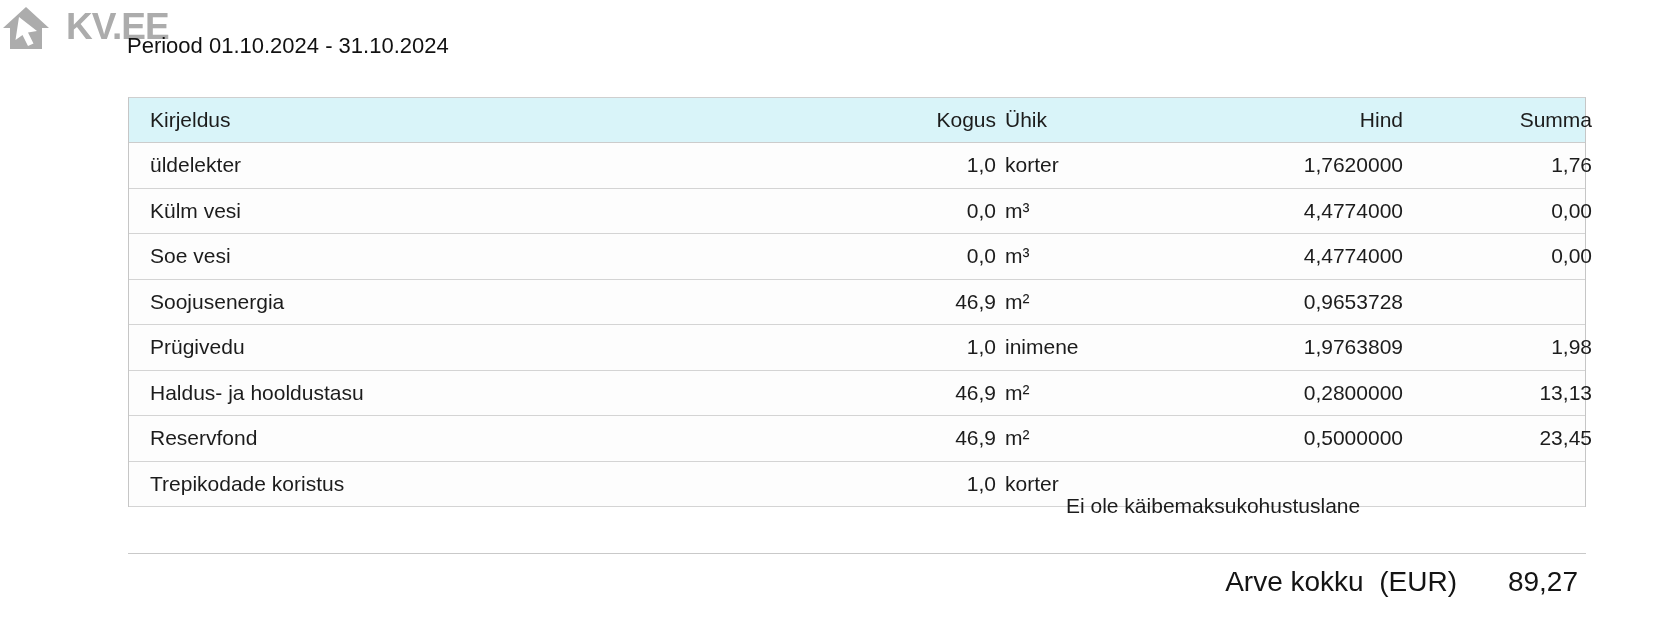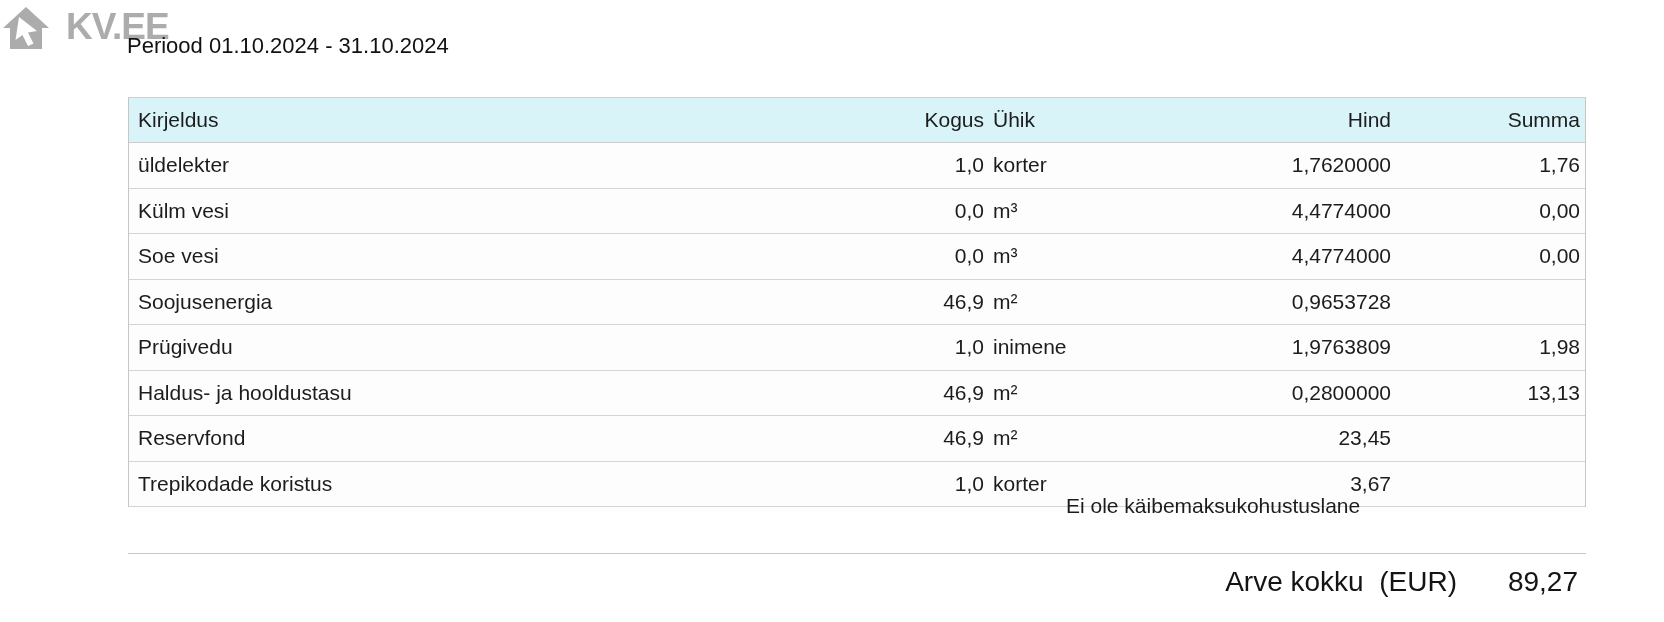--- a/index.html
+++ b/index.html
@@ -29,21 +29,21 @@
   
   .invoice-table {
     position: absolute; left: 128px; top: 97px; width: 1458px;
     border-left: 1px solid #c6c6c6; border-right: 1px solid #c6c6c6;
     border-top: 1px solid #cfcfcf;
     font-size: 21px;
   }
   .t-row {
     display: grid;
     grid-template-columns: 650px 196px 159px 248px 189px;
-    padding-left: 9px; padding-right: 7px;
+    padding-left: 21px; padding-right: 7px;
     align-items: center;
     height: 45.5px;
     border-bottom: 1px solid #d4d4d4;
     background: #fdfdfd;
   }
   .t-head {
     background: #d9f4f9;
     border-bottom: 1px solid #cccccc;
     height: 45px;
   }
@@ -139,28 +139,28 @@
     <div class="cell-qty">46,9</div>
     <div class="cell-unit">m²</div>
     <div class="cell-price">0,2800000</div>
     <div class="cell-sum">13,13</div>
   </div>
 
   <div class="t-row">
     <div class="cell-desc">Reservfond</div>
     <div class="cell-qty">46,9</div>
     <div class="cell-unit">m²</div>
+    <div class="cell-price">0,5000000</div>
     <div class="cell-sum">23,45</div>
   </div>
 
   <div class="t-row">
     <div class="cell-desc">Trepikodade koristus</div>
     <div class="cell-qty">1,0</div>
     <div class="cell-unit">korter</div>
-    <div class="cell-sum">3,67</div>
   </div>
 </div>
 </div>
 
 <div class="vat-note">Ei ole käibemaksukohustuslane</div>
 <div class="totals-line"></div>
 <div class="totals-row">
   <span class="totals-label">Arve kokku  (EUR)</span>
   <span class="totals-value">89,27</span>
 </div>

